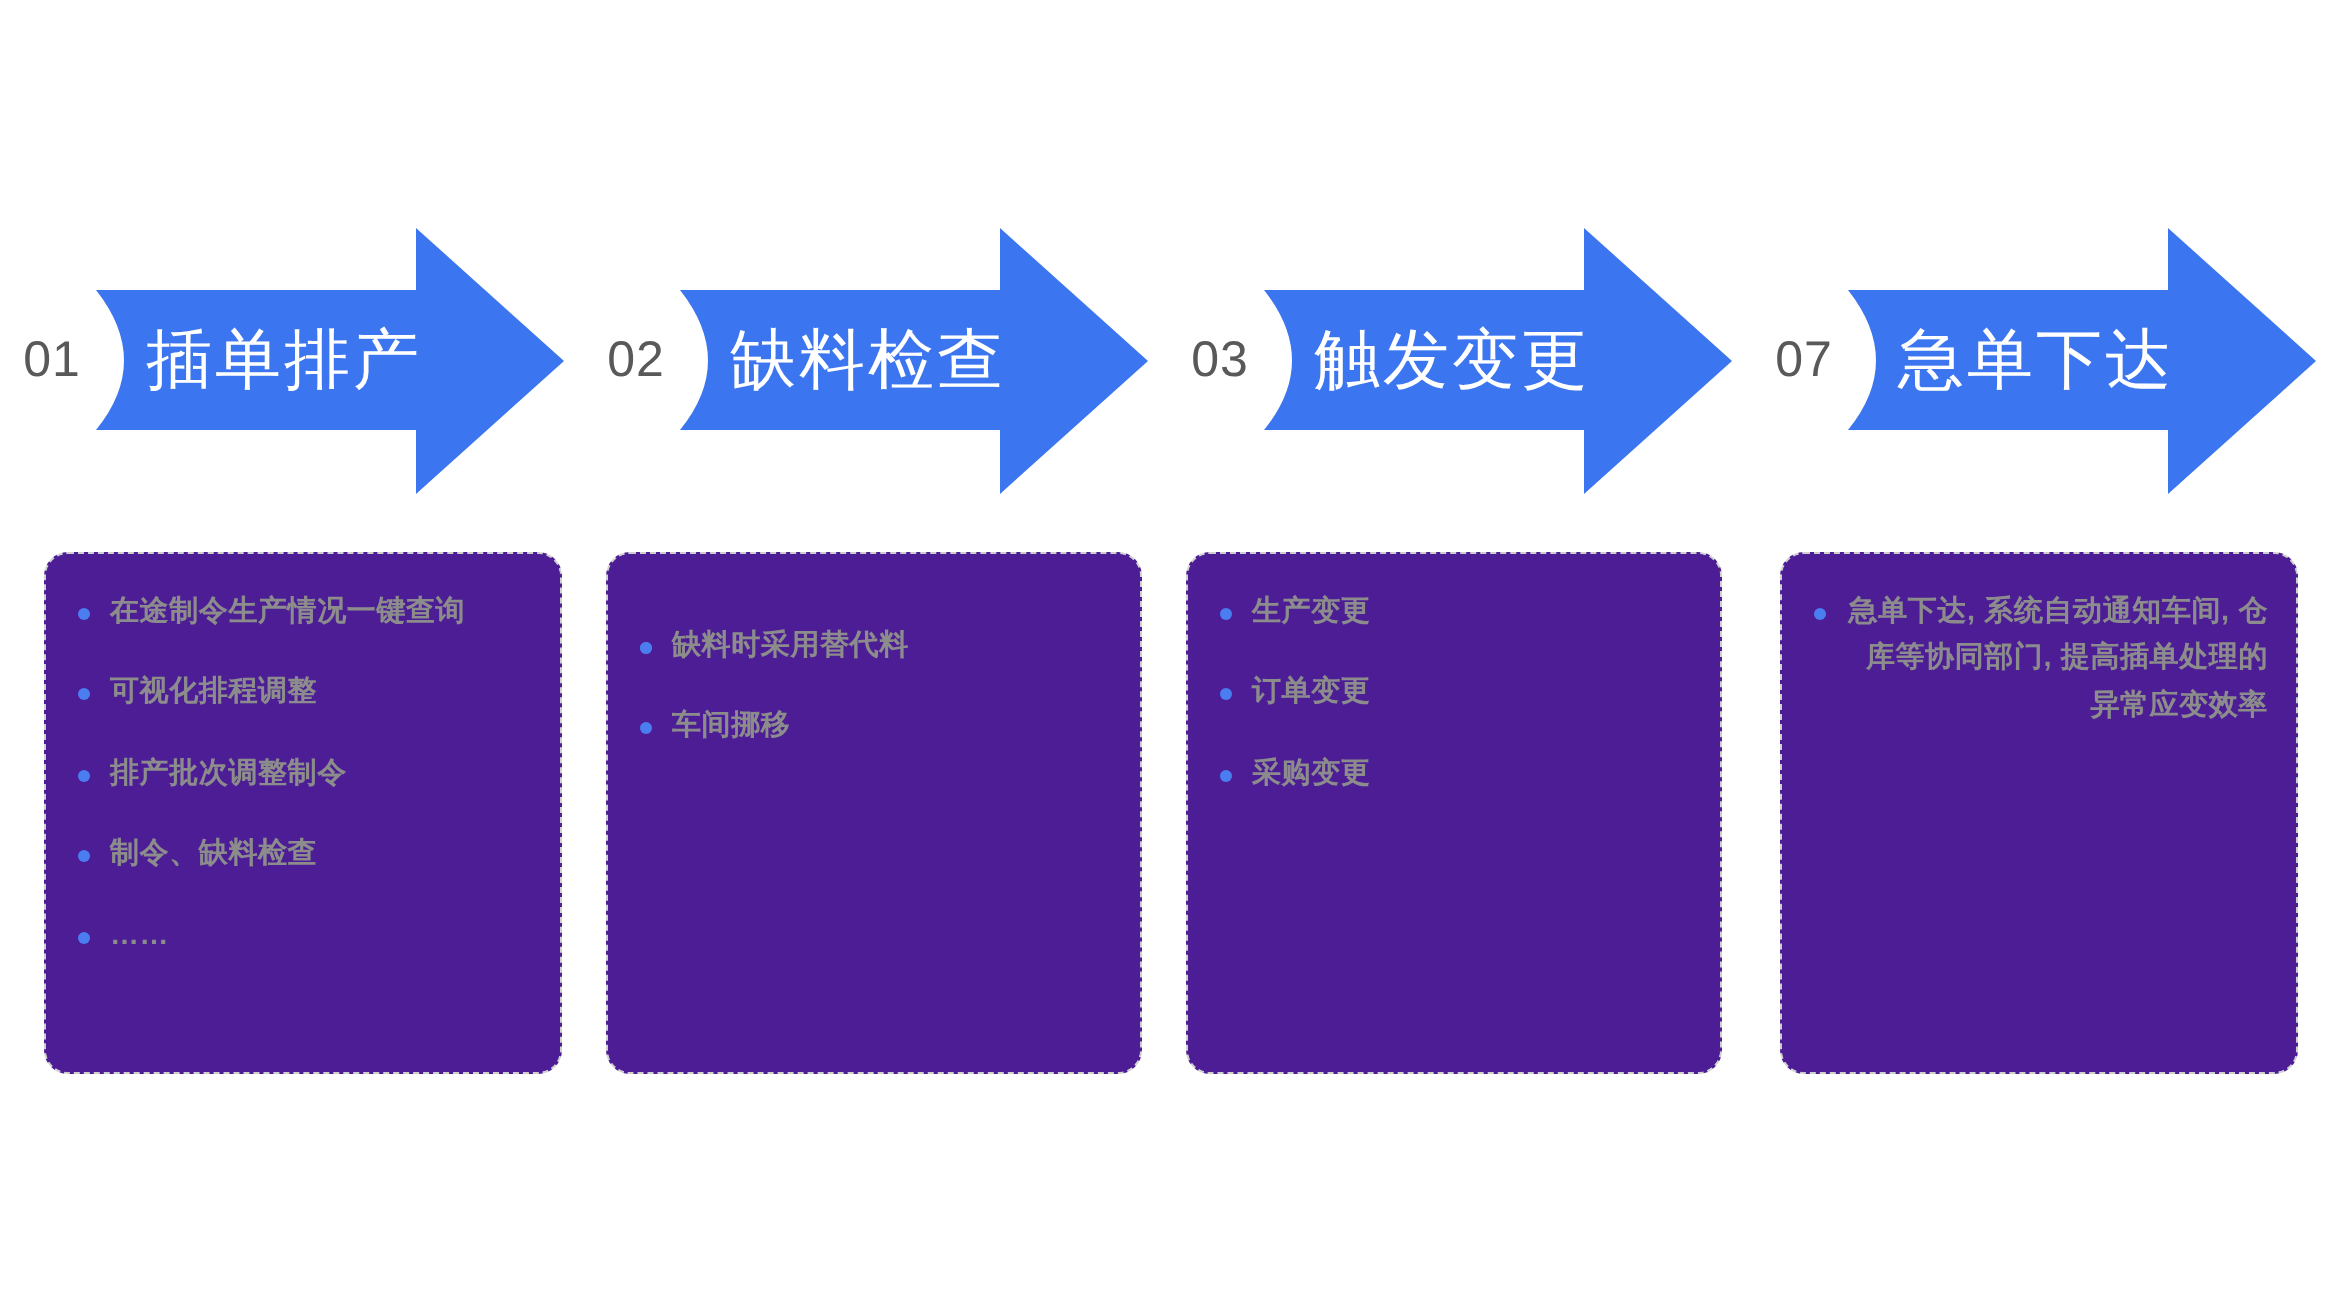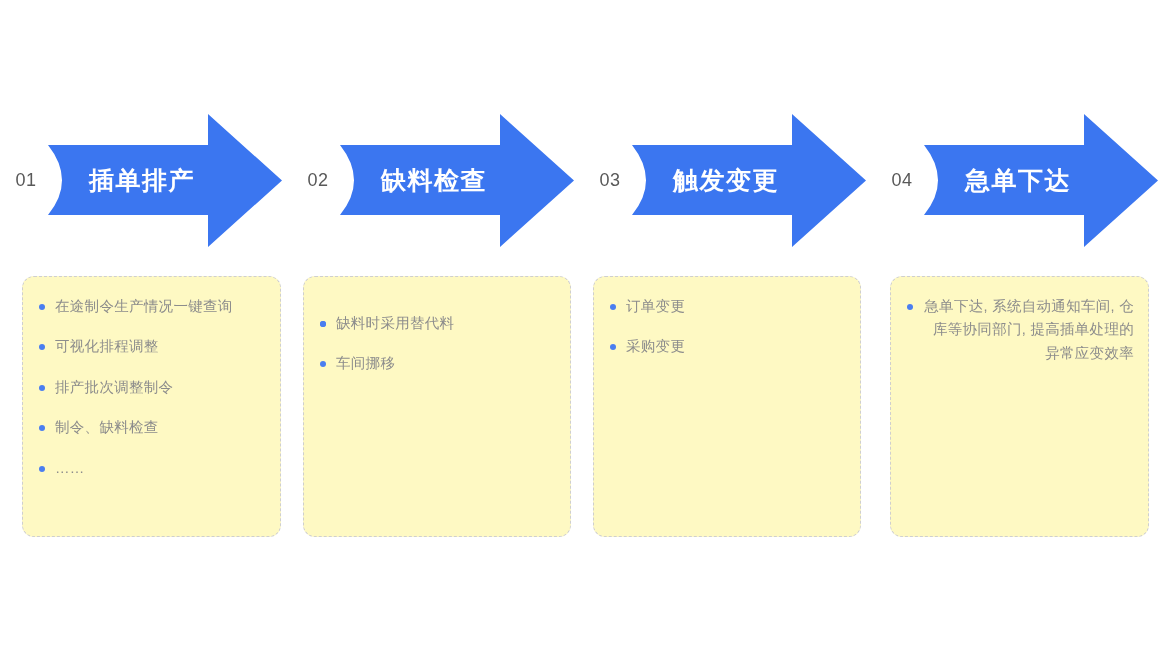--- a/index.html
+++ b/index.html
@@ -43,21 +43,21 @@
 
   .step-number {
     position: absolute;
     left: 4px;
     top: 0;
     width: 44px;
     height: 145px;
     display: flex;
     align-items: center;
     justify-content: center;
-    font-size: 18px;
+    font-size: 25px;
     letter-spacing: 0.5px;
     color: #595959;
     font-family: "Liberation Sans", "DejaVu Sans", sans-serif;
   }
 
   .arrow-shape {
     position: absolute;
     left: 46px;
     top: 0px;
     width: 246px;
@@ -72,22 +72,22 @@
   .arrow-label {
     position: absolute;
     left: 62px;
     top: 0;
     width: 160px;
     height: 145px;
     display: flex;
     align-items: center;
     justify-content: center;
     color: #ffffff;
-    font-size: 25px;
-    font-weight: bold;
+    font-size: 33px;
+    font-weight: normal;
     letter-spacing: 1.5px;
     white-space: nowrap;
     font-family: "Liberation Sans", "DejaVu Sans", sans-serif;
   }
 
   
   .cards-row {
     position: absolute;
     left: 0;
     top: 276px;
@@ -95,22 +95,23 @@
     height: 262px;
   }
 
   .detail-card {
     position: absolute;
     top: 0;
     height: 261px;
     box-sizing: border-box;
     border: 1px dashed #cfcfcf;
     border-radius: 12px;
-    background: #fef9c3;
+    background: #4c1d95;
     padding: 18px 14px 0 14px;
+    font-weight: bold;
   }
   .detail-card.c0 { left: 22px;  width: 259px; }
   .detail-card.c1 { left: 303px; width: 268px; }
   .detail-card.c2 { left: 593px; width: 268px; }
   .detail-card.c3 { left: 890px; width: 259px; text-align: right; }
 
   .bullet-list {
     list-style: none;
     margin: 0;
     padding: 0;
@@ -169,21 +170,21 @@
       <div class="step-number">03</div>
       <div class="arrow-shape">
         <svg viewBox="0 0 246 145" xmlns="http://www.w3.org/2000/svg">
           <path d="M 2 37 L 162 37 L 162 6 L 236 72.5 L 162 139 L 162 107 L 2 107 Q 30 72.5 2 37 Z" fill="#3b76f0"></path>
         </svg>
       </div>
       <div class="arrow-label">触发变更</div>
     </div>
 
     <div class="step-arrow s3">
-      <div class="step-number">04</div>
+      <div class="step-number">07</div>
       <div class="arrow-shape">
         <svg viewBox="0 0 246 145" xmlns="http://www.w3.org/2000/svg">
           <path d="M 2 37 L 162 37 L 162 6 L 236 72.5 L 162 139 L 162 107 L 2 107 Q 30 72.5 2 37 Z" fill="#3b76f0"></path>
         </svg>
       </div>
       <div class="arrow-label">急单下达</div>
     </div>
 
   </div>
 
@@ -227,20 +228,24 @@
           <span class="bullet-dot"></span>
           <span>车间挪移</span>
         </li>
       </ul>
     </div>
 
     <div class="detail-card c2">
       <ul class="bullet-list">
         <li class="bullet-item">
           <span class="bullet-dot"></span>
+          <span>生产变更</span>
+        </li>
+        <li class="bullet-item">
+          <span class="bullet-dot"></span>
           <span>订单变更</span>
         </li>
         <li class="bullet-item">
           <span class="bullet-dot"></span>
           <span>采购变更</span>
         </li>
       </ul>
     </div>
 
     <div class="detail-card c3">

